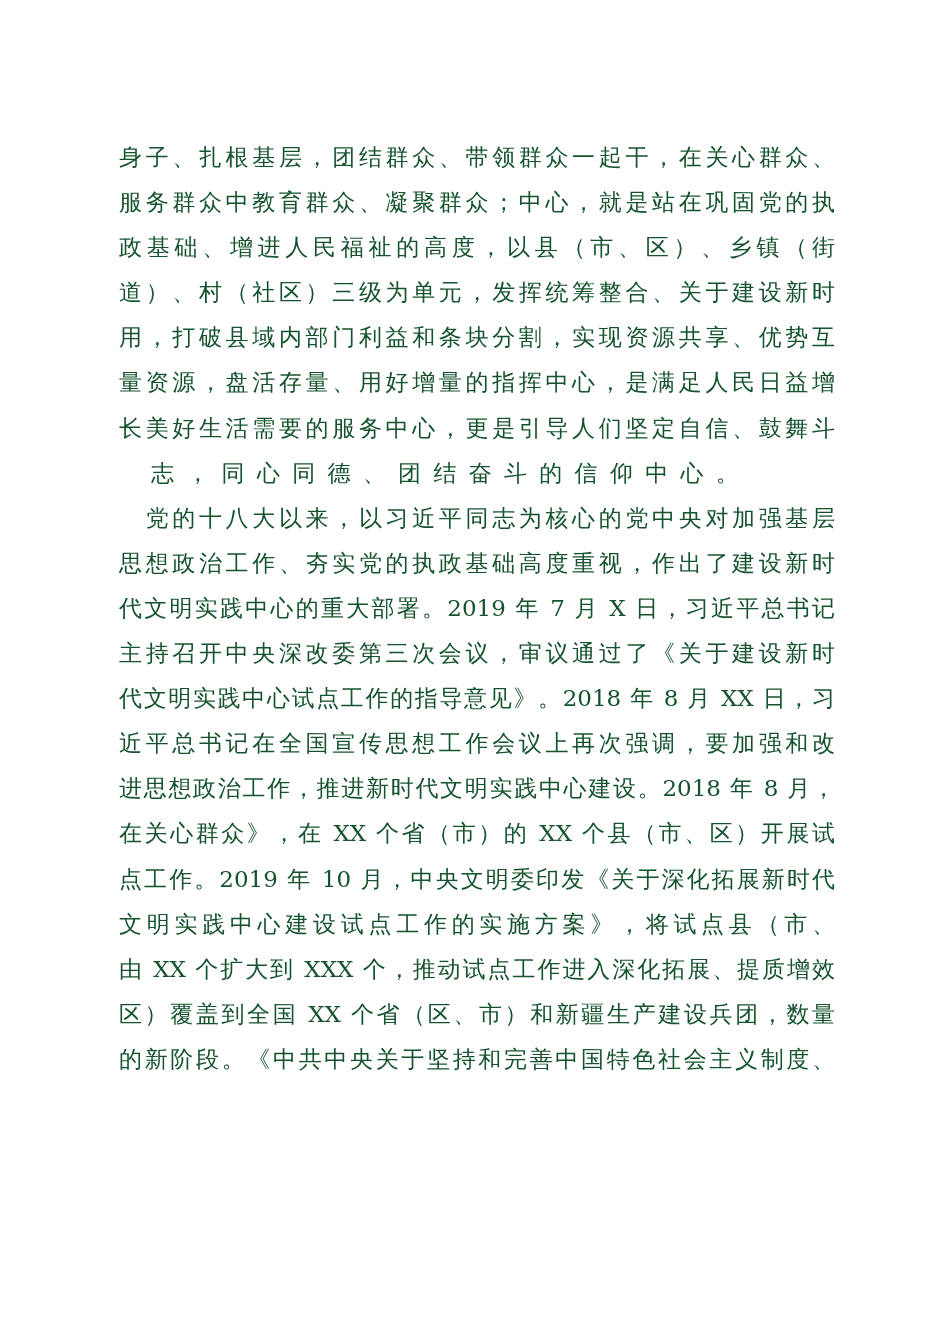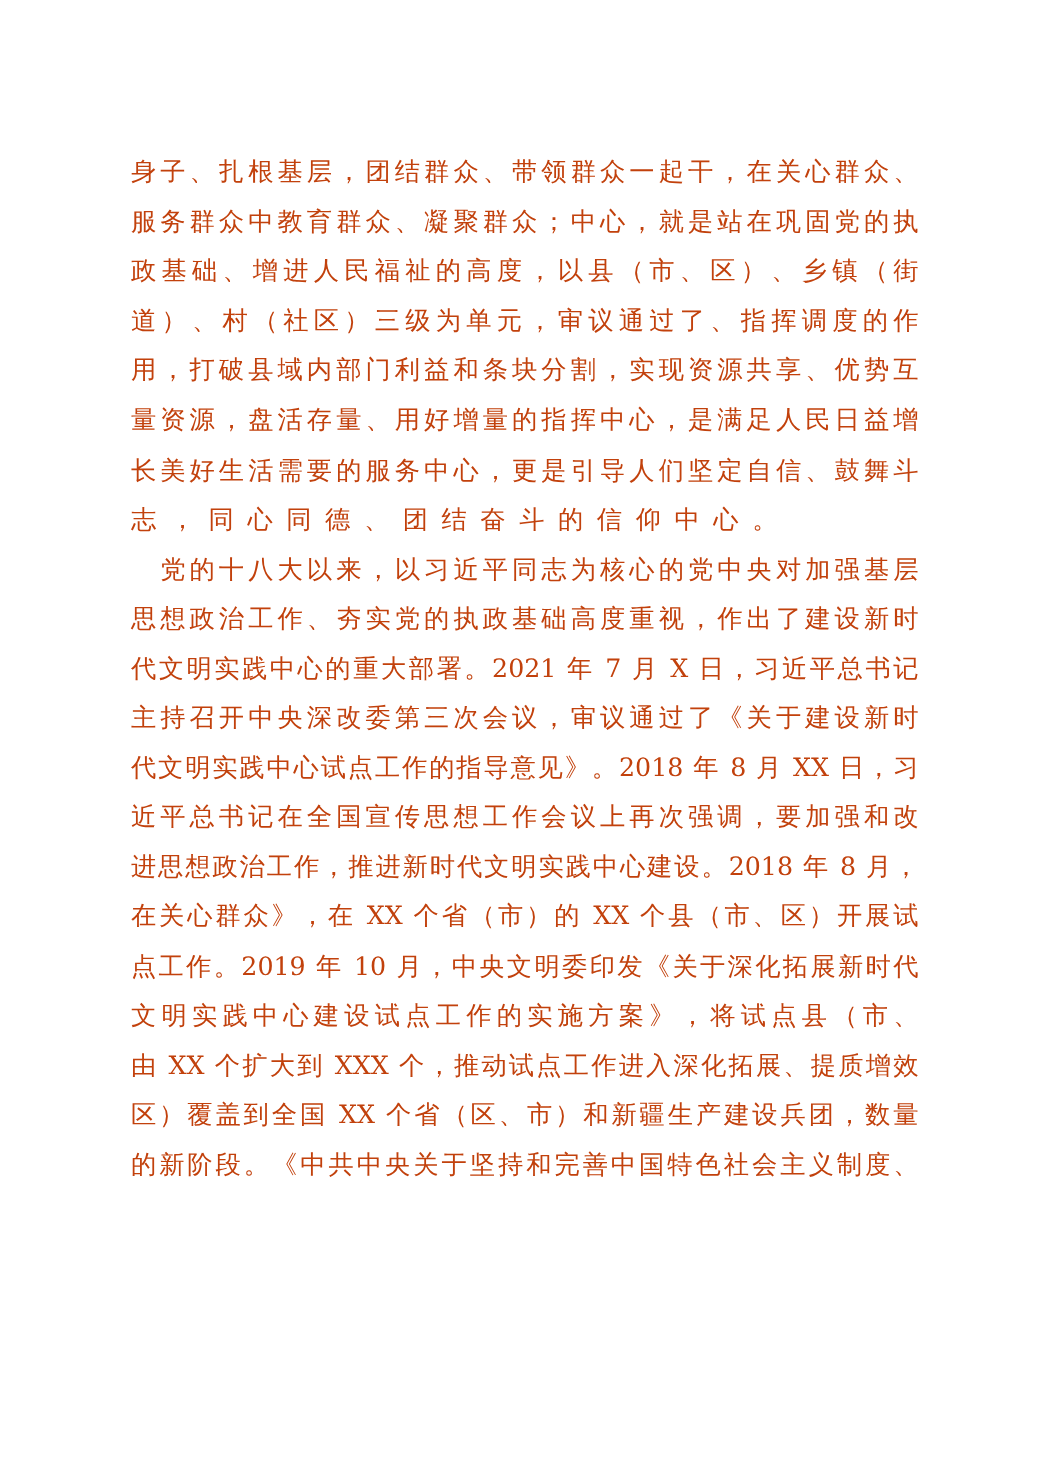--- a/index.html
+++ b/index.html
@@ -5,41 +5,41 @@
   html, body { margin: 0; padding: 0; background: #ffffff; }
   body { width: 950px; height: 1344px; position: relative; overflow: hidden; }
   .page {
     position: absolute;
     left: 119px;
     top: 135px;
     width: 716px;
     font-family: "DejaVu Serif", "Liberation Serif", serif;
     font-size: 23px;
     line-height: 45.1px;
-    color: #c2410c;
+    color: #14532d;
     letter-spacing: 12.3px;
   }
   .line { white-space: nowrap; height: 45.1px; }
   .line.justify { text-align: justify; text-align-last: justify; letter-spacing: 0; }
 </style>
 </head>
 <body>
 
 <div class="page">
   <div class="line justify">身子、扎根基层，团结群众、带领群众一起干，在关心群众、</div>
   <div class="line justify">服务群众中教育群众、凝聚群众；中心，就是站在巩固党的执</div>
   <div class="line justify">政基础、增进人民福祉的高度，以县（市、区）、乡镇（街</div>
-  <div class="line justify">道）、村（社区）三级为单元，审议通过了、指挥调度的作</div>
+  <div class="line justify">道）、村（社区）三级为单元，发挥统筹整合、关于建设新时</div>
   <div class="line justify">用，打破县域内部门利益和条块分割，实现资源共享、优势互</div>
   <div class="line justify">量资源，盘活存量、用好增量的指挥中心，是满足人民日益增</div>
   <div class="line justify">长美好生活需要的服务中心，更是引导人们坚定自信、鼓舞斗</div>
-  <div class="line" style="letter-spacing: 12.3px;">志，同心同德、团结奋斗的信仰中心。</div>
+  <div class="line" style="letter-spacing: 12.3px; margin-left: 32px;">志，同心同德、团结奋斗的信仰中心。</div>
   <div class="line justify">　党的十八大以来，以习近平同志为核心的党中央对加强基层</div>
   <div class="line justify">思想政治工作、夯实党的执政基础高度重视，作出了建设新时</div>
-  <div class="line justify">代文明实践中心的重大部署。2021 年 7 月 X 日，习近平总书记</div>
+  <div class="line justify">代文明实践中心的重大部署。2019 年 7 月 X 日，习近平总书记</div>
   <div class="line justify">主持召开中央深改委第三次会议，审议通过了《关于建设新时</div>
   <div class="line justify">代文明实践中心试点工作的指导意见》。2018 年 8 月 XX 日，习</div>
   <div class="line justify">近平总书记在全国宣传思想工作会议上再次强调，要加强和改</div>
   <div class="line justify">进思想政治工作，推进新时代文明实践中心建设。2018 年 8 月，</div>
   <div class="line justify">在关心群众》，在 XX 个省（市）的 XX 个县（市、区）开展试</div>
   <div class="line justify">点工作。2019 年 10 月，中央文明委印发《关于深化拓展新时代</div>
   <div class="line justify">文明实践中心建设试点工作的实施方案》，将试点县（市、</div>
   <div class="line justify">由 XX 个扩大到 XXX 个，推动试点工作进入深化拓展、提质增效</div>
   <div class="line justify">区）覆盖到全国 XX 个省（区、市）和新疆生产建设兵团，数量</div>
   <div class="line justify">的新阶段。《中共中央关于坚持和完善中国特色社会主义制度、</div>

